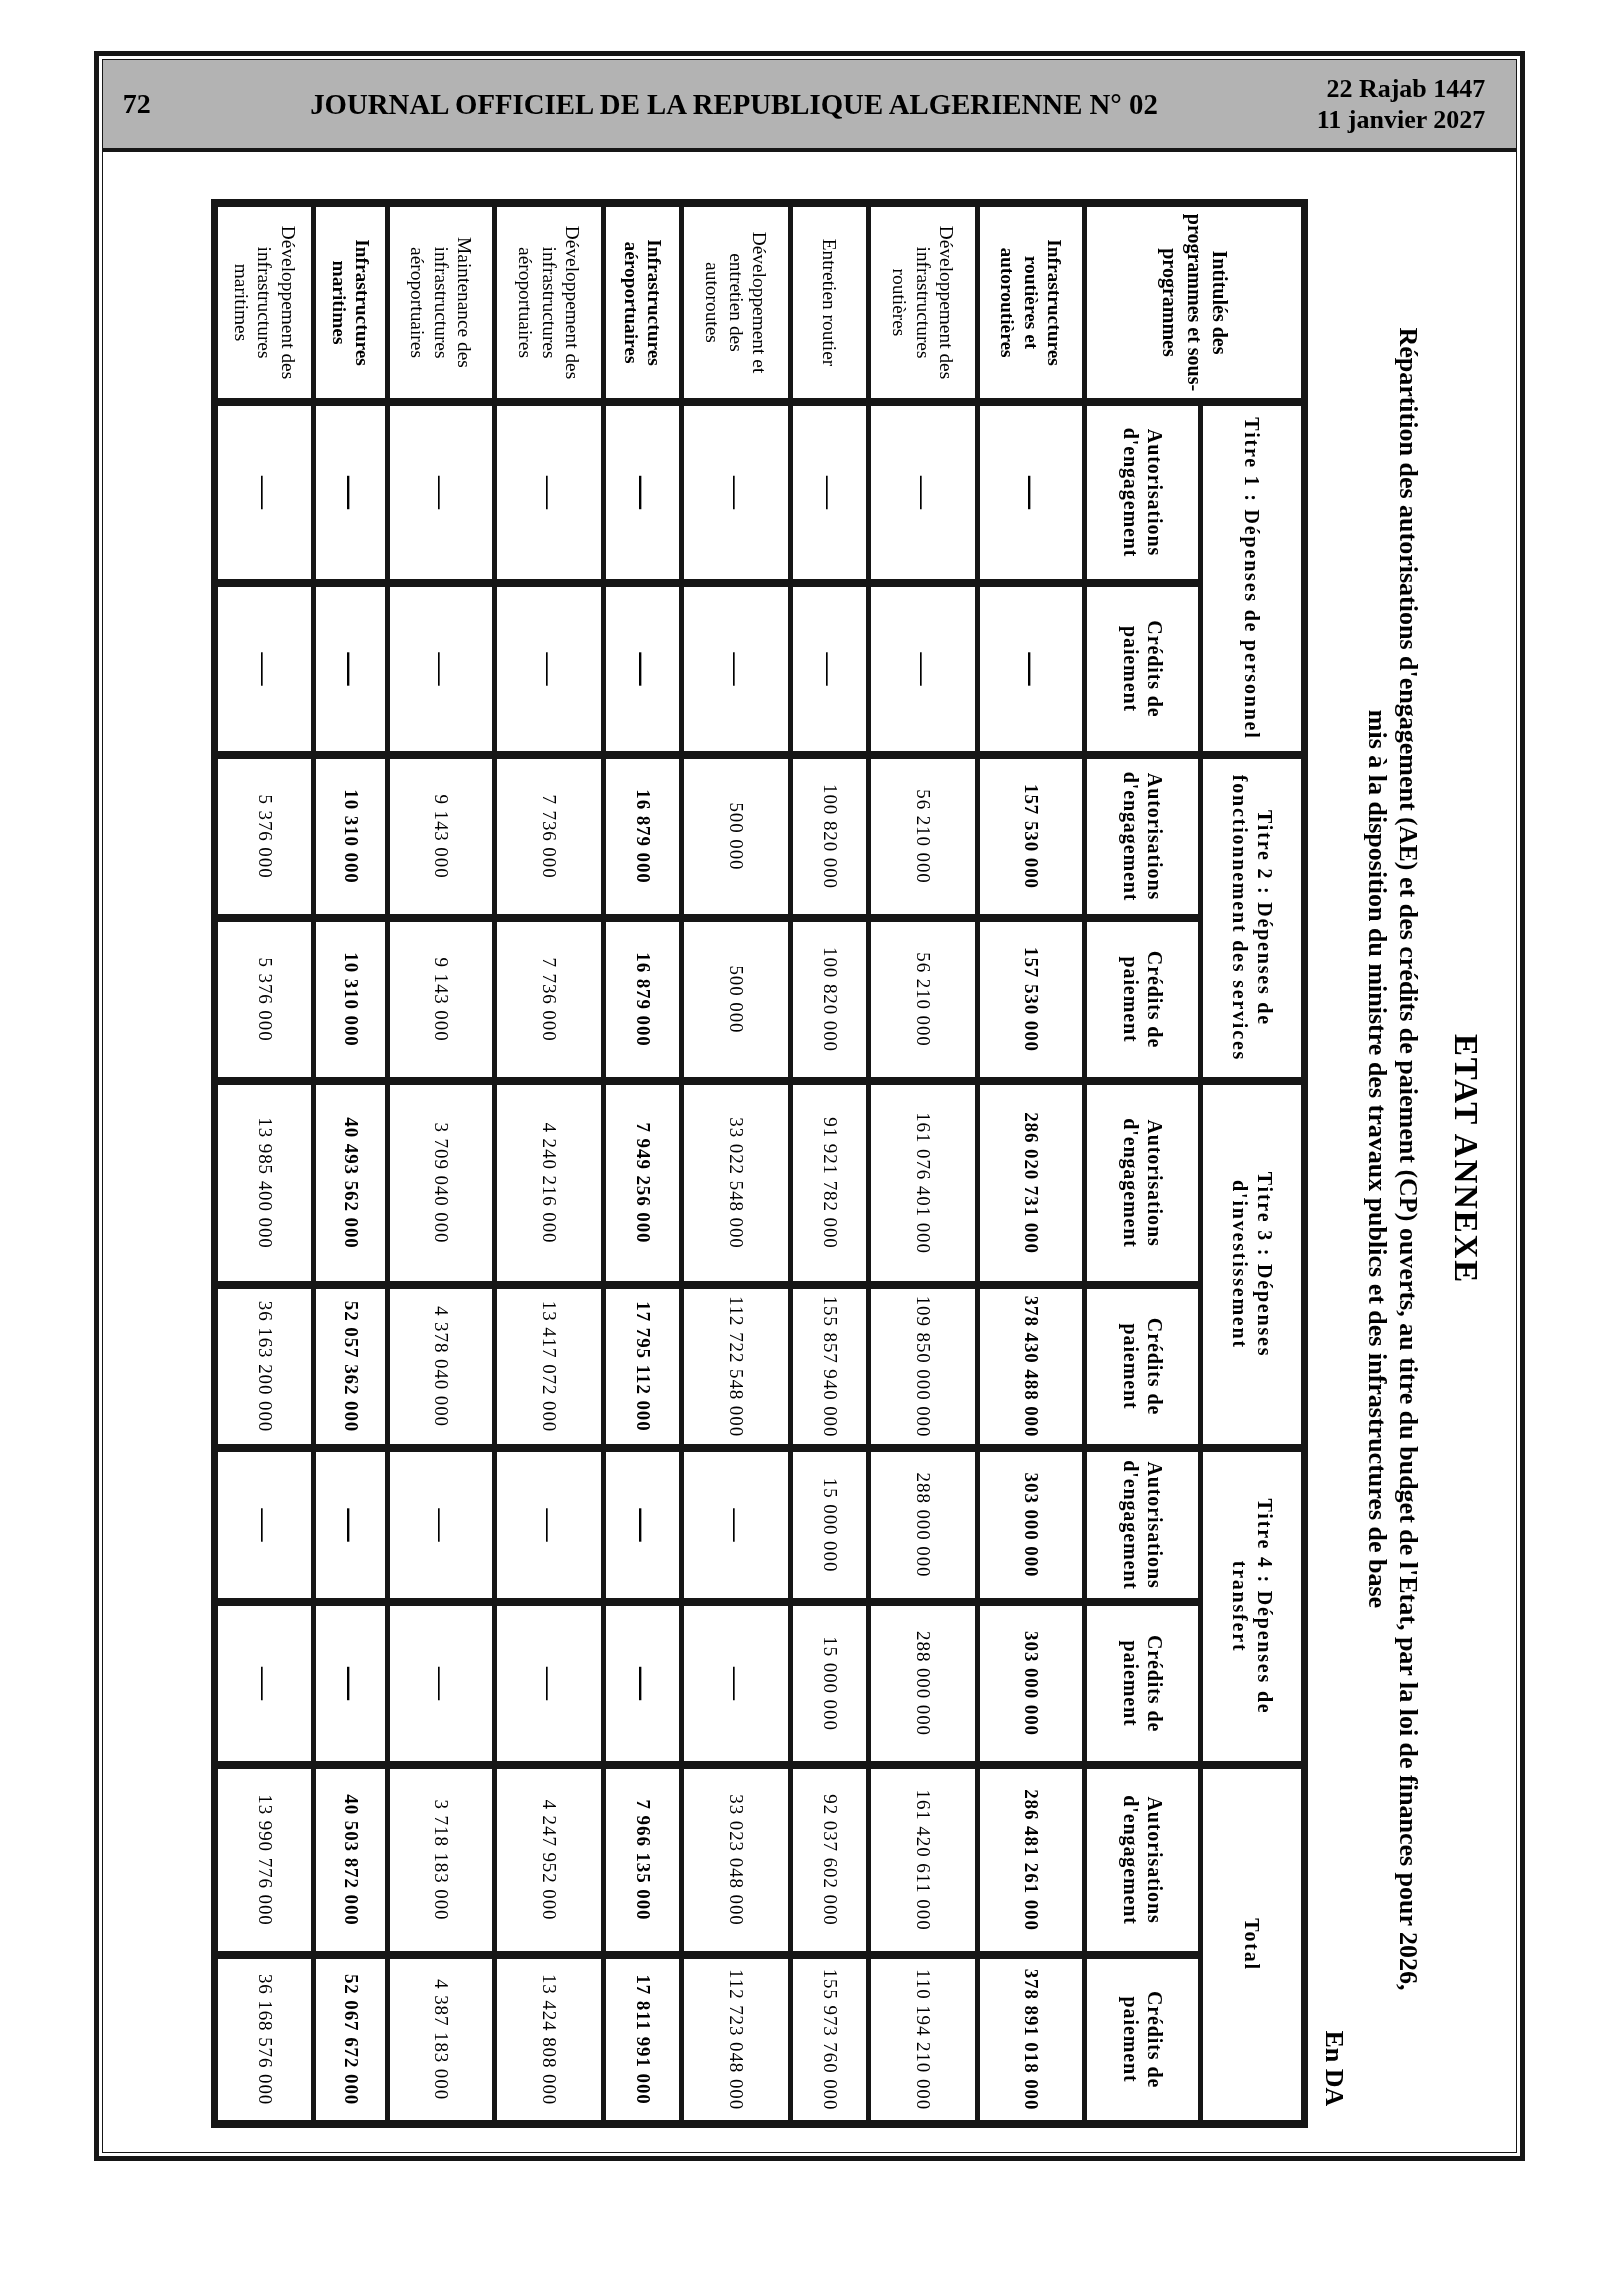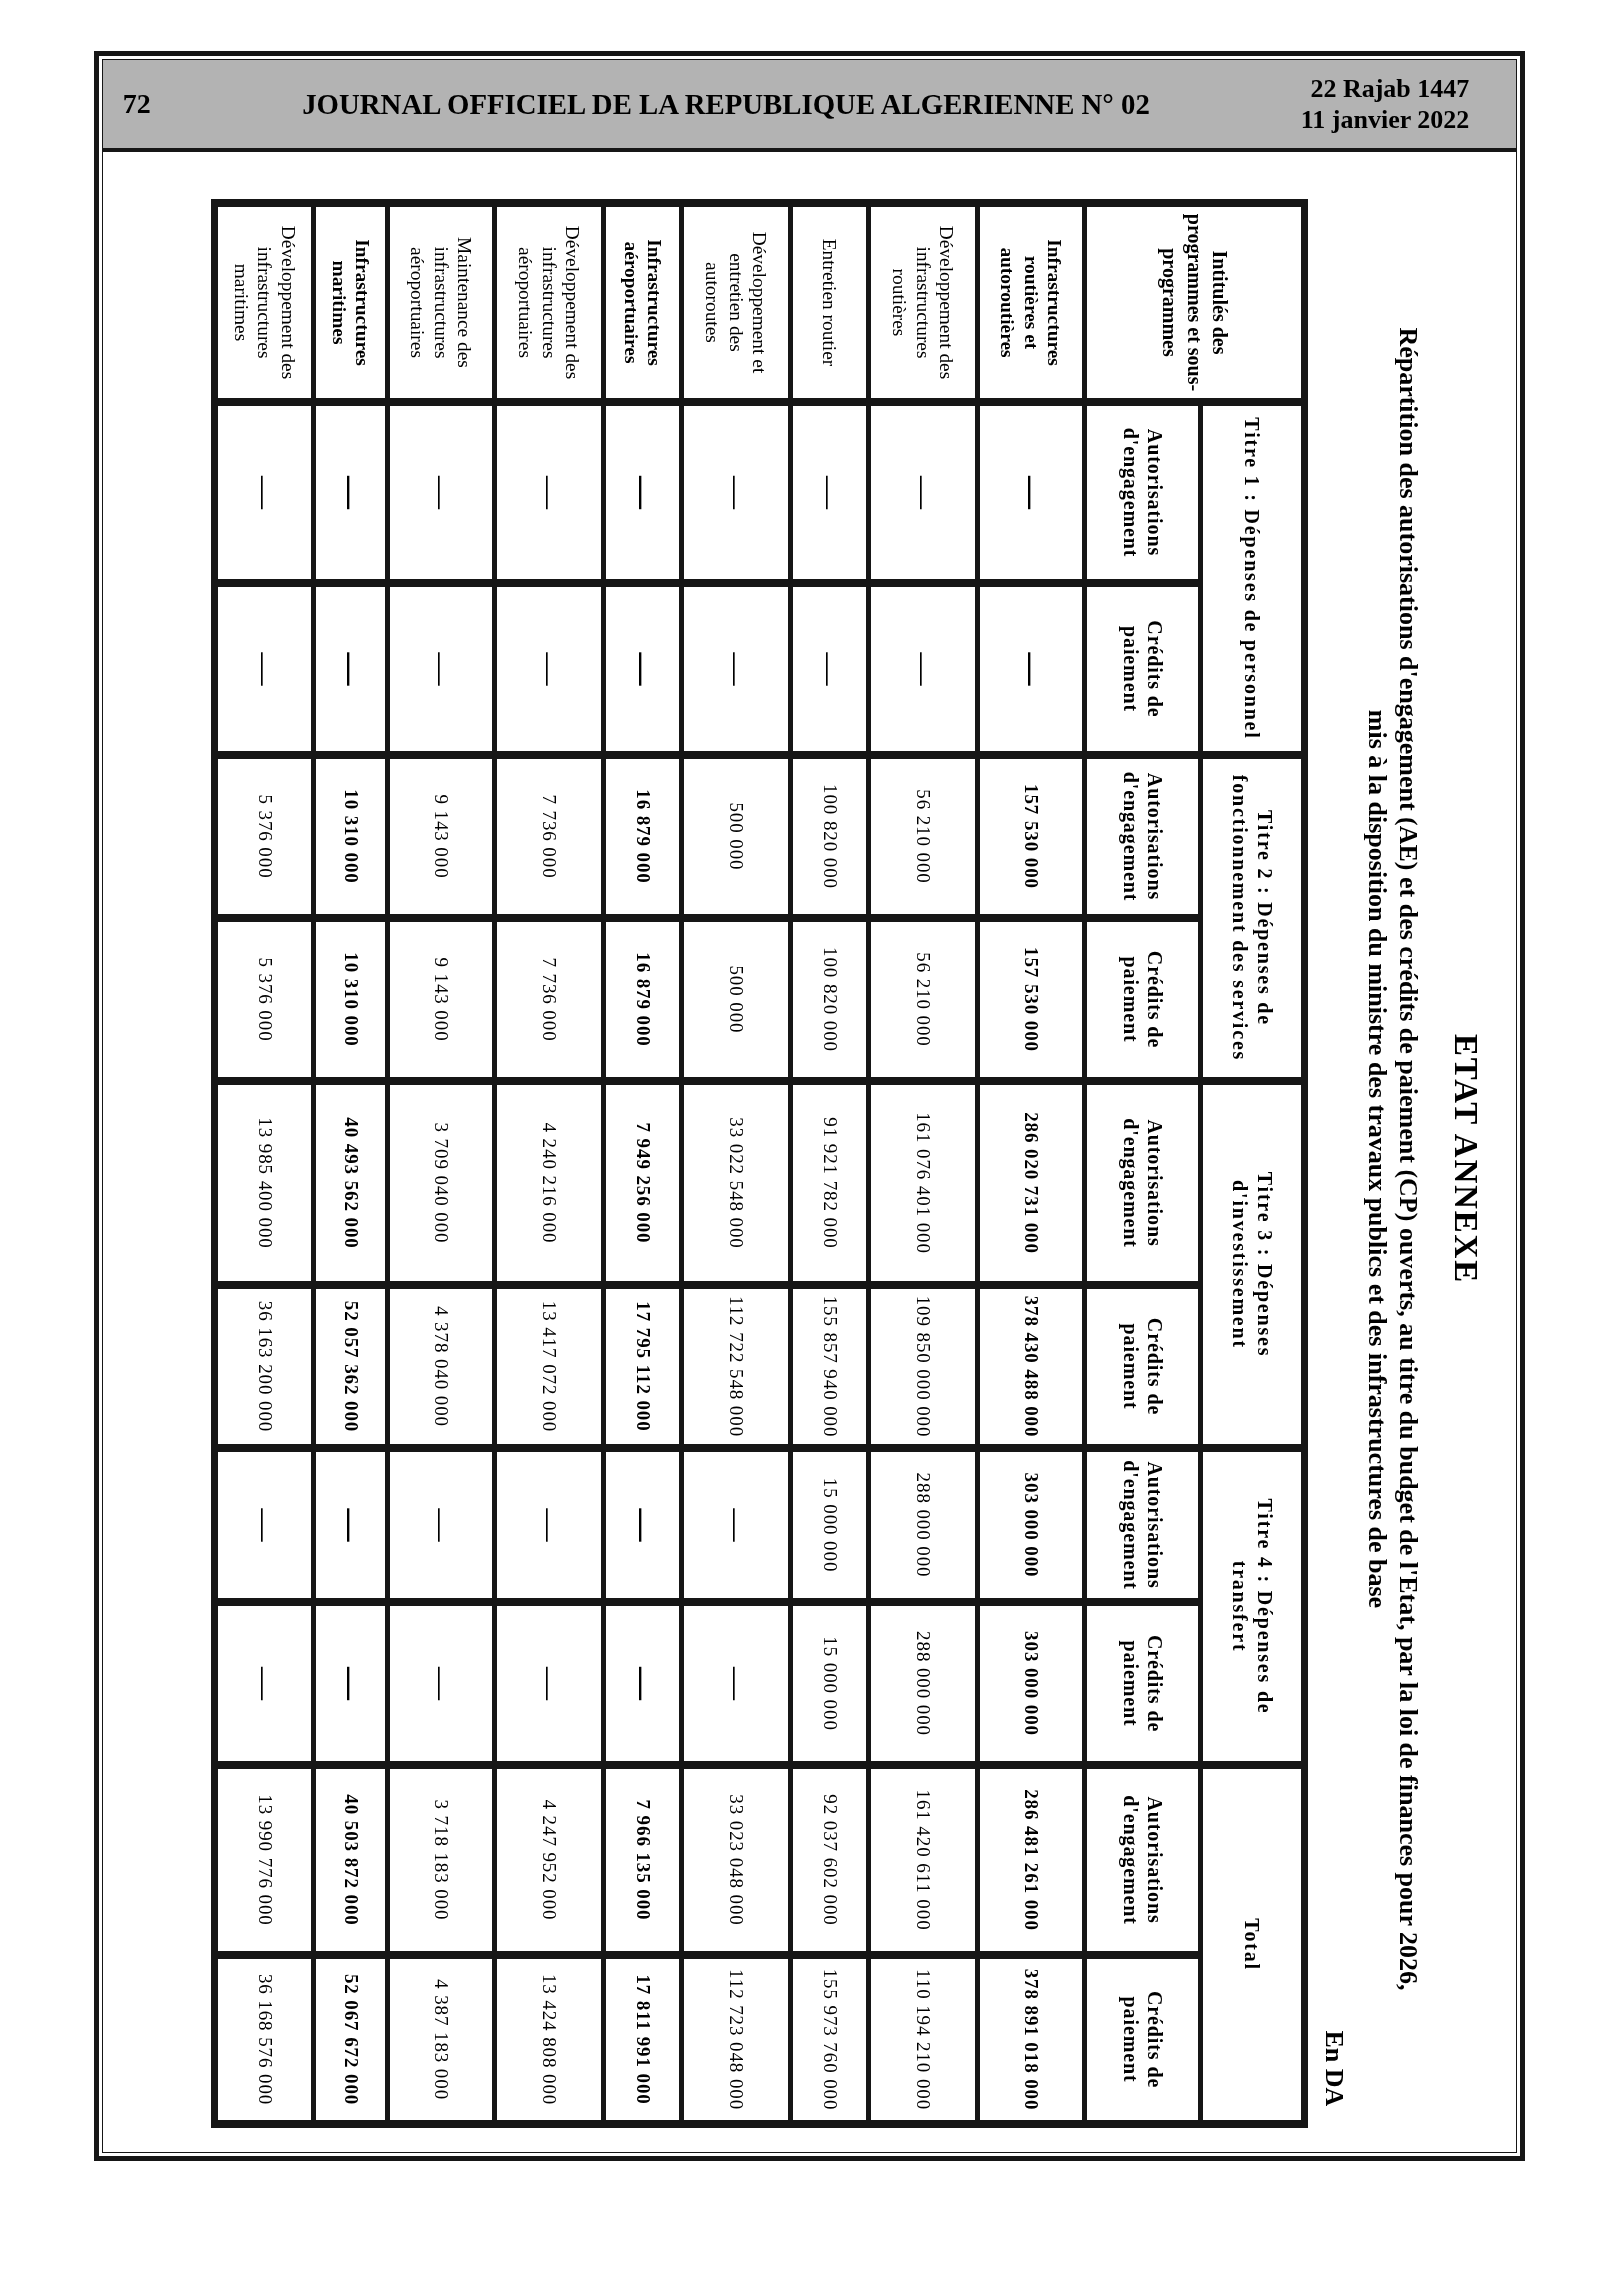--- a/index.html
+++ b/index.html
@@ -27,21 +27,21 @@
     flex:0 0 auto; margin-left:20px;
     font-size:28px; font-weight:bold;
   }
   .jtitle {
     flex:1 1 auto; text-align:center;
     font-size:30px; font-weight:bold; letter-spacing:0px;
     transform:scaleX(0.96); transform-origin:center;
     white-space:nowrap;
   }
   .dates {
-    flex:0 0 auto; margin-right:47px; text-align:right;
+    flex:0 0 auto; margin-right:31px; text-align:right;
     font-size:26px; font-weight:bold; line-height:31px;
   }
   
   .rot {
     position:absolute; left:1488px; top:199px;
     width:1920px; height:1305px;
     transform:rotate(90deg); transform-origin:0 0;
   }
   .annex-title {
     margin-top:3.6px; text-align:center;
@@ -87,21 +87,21 @@
 <body>
 
 <div class="page">
   <div class="frame">
     <div class="frame-inner">
       <div class="masthead">
         <span class="pageno">72</span>
         <span class="jtitle">JOURNAL OFFICIEL DE LA REPUBLIQUE ALGERIENNE N° 02</span>
         <span class="dates">
           <span>22 Rajab 1447</span><br>
-          <span>11 janvier 2022</span>
+          <span>11 janvier 2027</span>
         </span>
       </div>
     </div>
   </div>
 
   <div class="rot">
     <div class="annex-title">ETAT ANNEXE</div>
     <div class="annex-sub">
       <div>Répartition des autorisations d'engagement (AE) et des crédits de paiement (CP) ouverts, au titre du budget de l'Etat, par la loi de finances pour 2026,</div>
       <div>mis à la disposition du ministre des travaux publics et des infrastructures de base</div>

